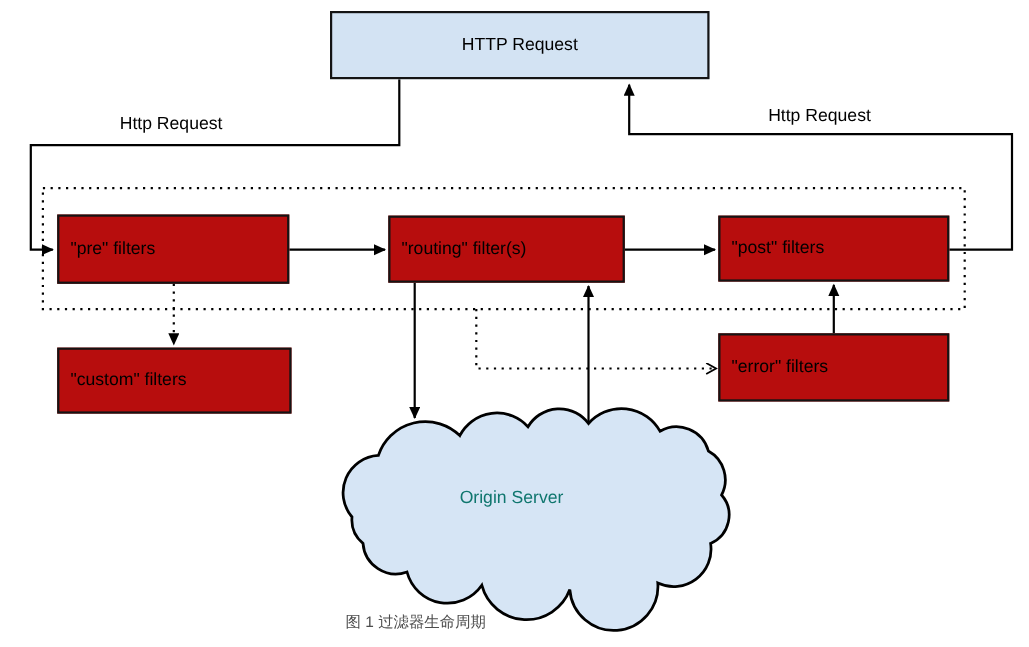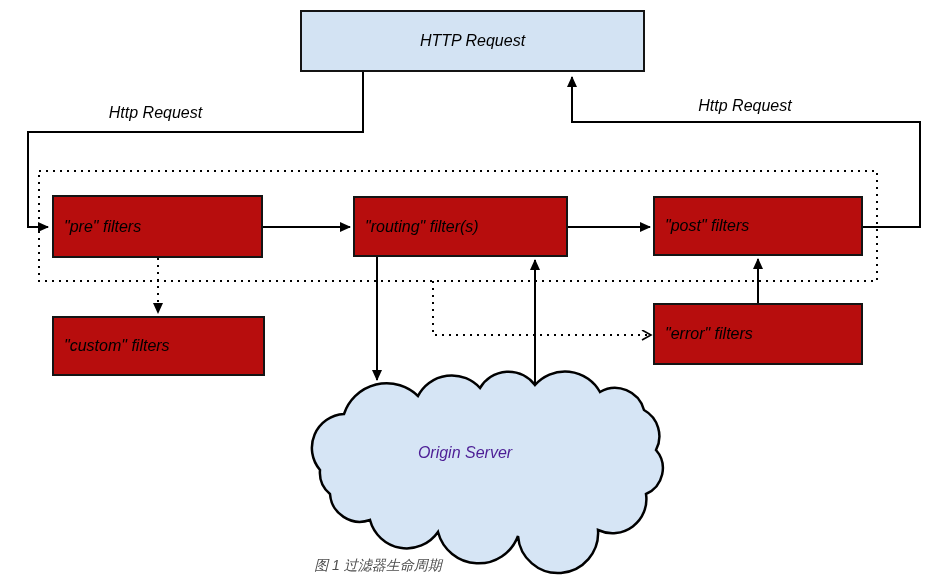--- a/index.html
+++ b/index.html
@@ -10,21 +10,20 @@
     --line: #000000;
     --caption: #4d4d4d;
   }
   .canvas {
     position: relative;
     width: 935px;
     height: 588px;
     background: #ffffff;
     font-family: "Liberation Sans", sans-serif;
     overflow: hidden;
-    font-style: italic;
   }
   .layer { position: absolute; left: 0; top: 0; }
   .node {
     position: absolute;
     box-sizing: border-box;
     display: flex;
     align-items: center;
     font-size: 16px;
     color: #000;
   }
@@ -40,21 +39,21 @@
   }
   .edge-label {
     position: absolute;
     font-size: 16px;
     color: #000;
     text-align: center;
   }
   .cloud-label {
     position: absolute;
     font-size: 16px;
-    color: #4c1d95;
+    color: #0f766e;
     text-align: center;
   }
   .caption {
     position: absolute;
     left: 0;
     top: 557px;
     width: 756px;
     text-align: center;
     font-size: 14px;
     color: var(--caption);

